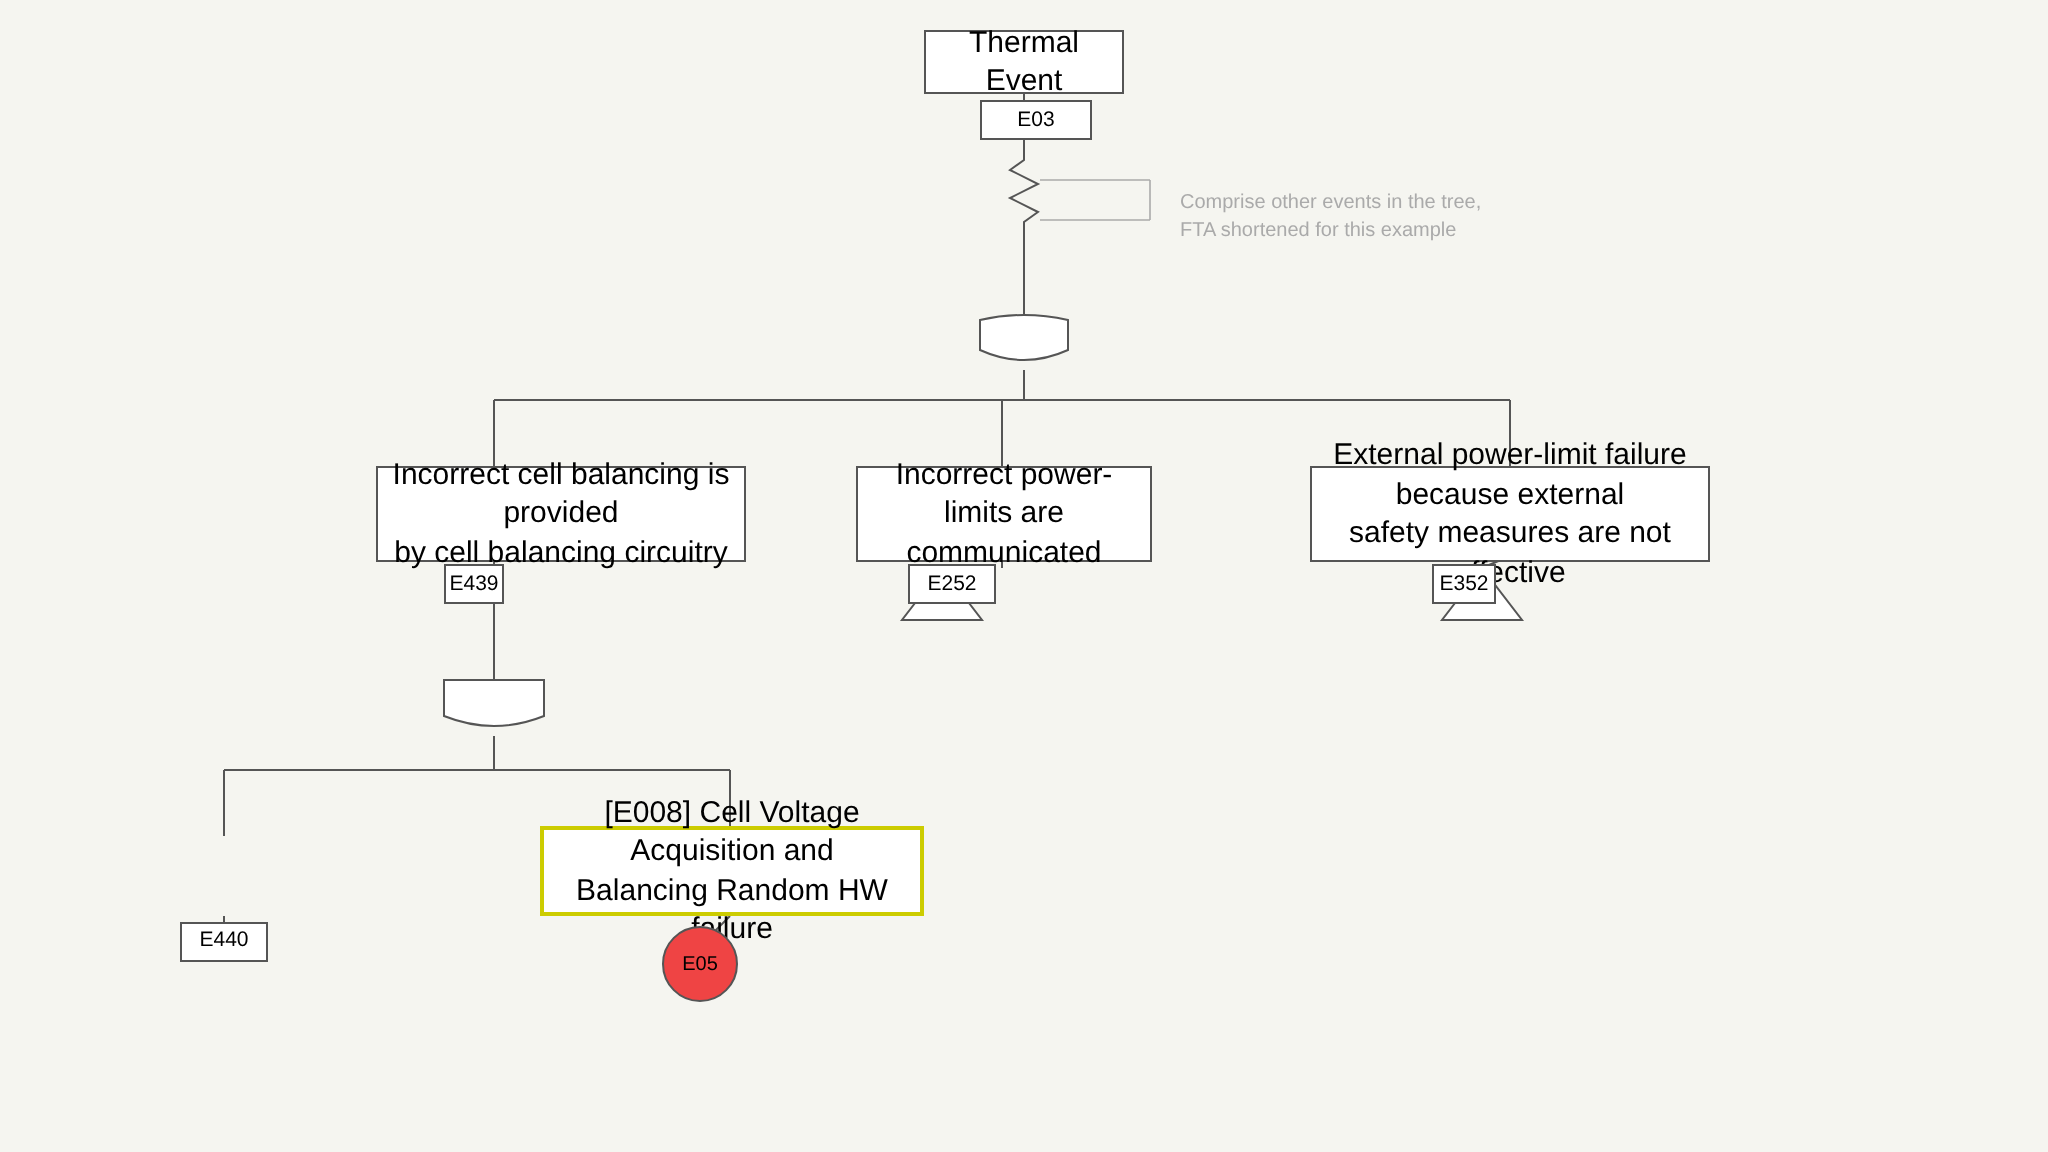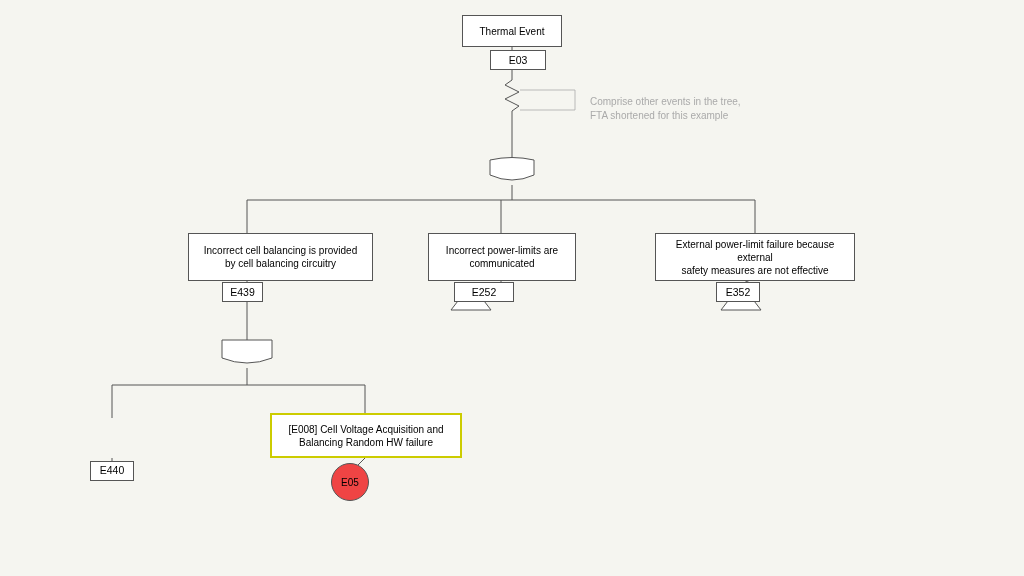--- a/index.html
+++ b/index.html
@@ -16,21 +16,21 @@
       position: relative;
       width: 1024px;
       height: 576px;
     }
     .node-box {
       position: absolute;
       border: 1px solid #555;
       background: #fff;
       padding: 4px 6px;
       text-align: center;
-      font-size: 10px;
+      font-size: 15px;
       line-height: 1.3;
     }
     .node-box.highlighted {
       border: 2px solid #d4d400;
       border-color: #cccc00;
     }
     .node-code {
       position: absolute;
       border: 1px solid #555;
       background: #fff;
@@ -129,39 +129,39 @@
   <div class="annotation-text" style="left:580px; top:95px;">
     <div>Comprise other events in the tree,</div>
     <div>FTA shortened for this example</div>
   </div>
 
   <div class="node-box" style="left:155px; top:233px; width:185px; height:48px; display:flex; align-items:center; justify-content:center;margin-left:33px;">
     <span style="white-space:pre-line;">Incorrect cell balancing is provided
 by cell balancing circuitry</span>
   </div>
 
-  <div class="node-code" style="left:222px; top:282px; width:41px; height:20px; display:flex; align-items:center; justify-content:center;">
+  <div class="node-code" style="left:222px; top:282px; width:30px; height:20px; display:flex; align-items:center; justify-content:center;">
     <span>E439</span>
   </div>
 
   <div class="node-box" style="left:428px; top:233px; width:148px; height:48px; display:flex; align-items:center; justify-content:center;">
     <span style="white-space:pre-line;">Incorrect power-limits are
 communicated</span>
   </div>
 
-  <div class="node-code" style="left:454px; top:282px; width:60px; height:20px; display:flex; align-items:center; justify-content:center;">
+  <div class="node-code" style="left:454px; top:282px; width:44px; height:20px; display:flex; align-items:center; justify-content:center;">
     <span>E252</span>
   </div>
 
   <div class="node-box" style="left:655px; top:233px; width:200px; height:48px; display:flex; align-items:center; justify-content:center;">
     <span style="white-space:pre-line;">External power-limit failure because external
 safety measures are not effective</span>
   </div>
 
-  <div class="node-code" style="left:716px; top:282px; width:44px; height:20px; display:flex; align-items:center; justify-content:center;">
+  <div class="node-code" style="left:716px; top:282px; width:32px; height:20px; display:flex; align-items:center; justify-content:center;">
     <span>E352</span>
   </div>
 
 
   <div class="node-code" style="left:90px; top:461px; width:44px; height:20px; display:flex; justify-content:center;">
     <span>E440</span>
   </div>
 
   <div class="node-box highlighted" style="left:270px; top:413px; width:192px; height:45px; display:flex; align-items:center; justify-content:center; border:2.5px solid #cccc00;">
     <span style="white-space:pre-line;">[E008] Cell Voltage Acquisition and

